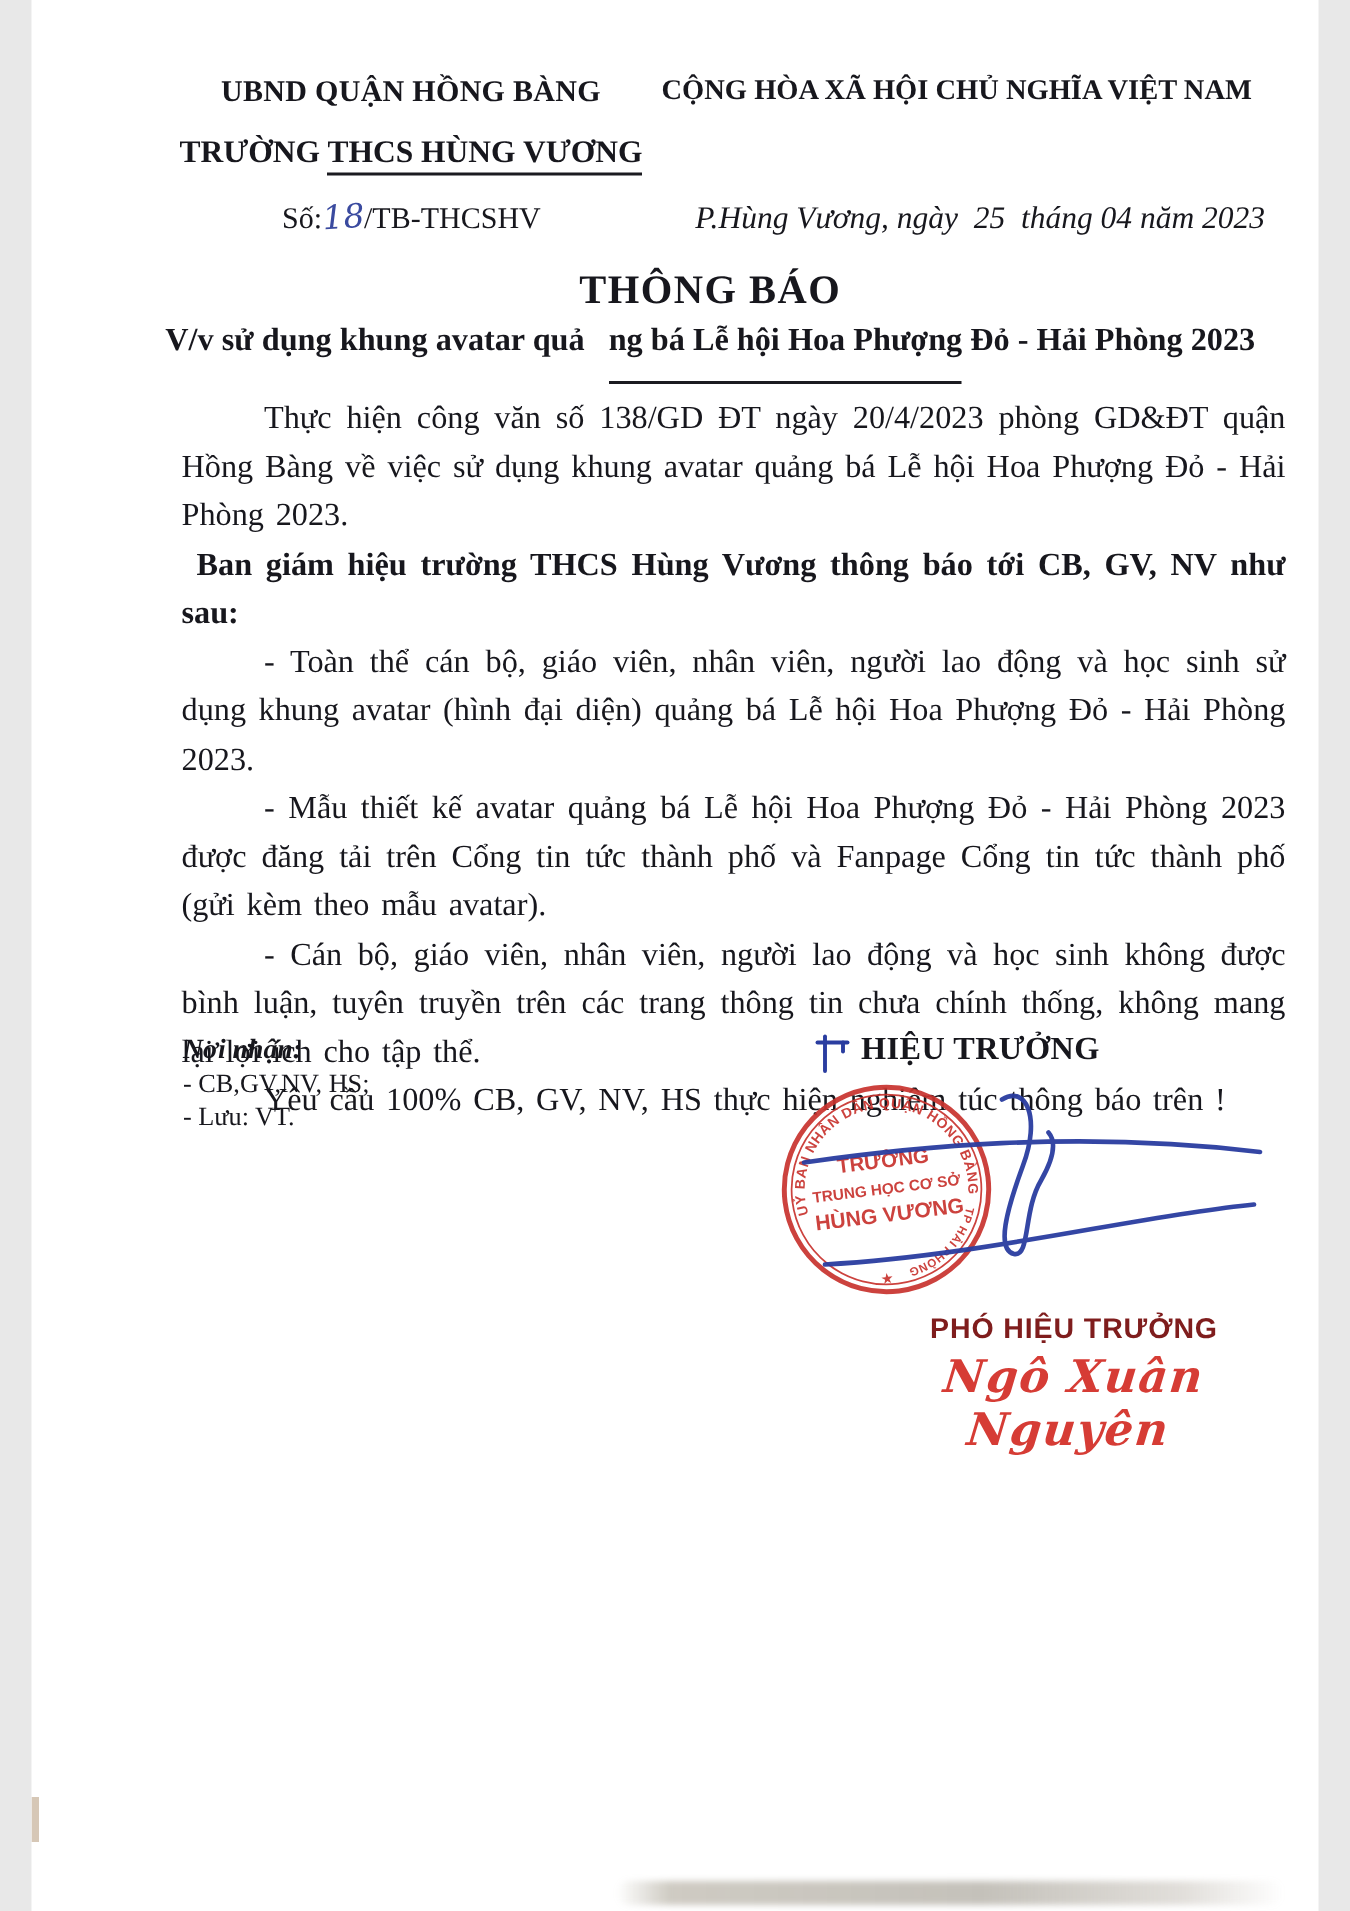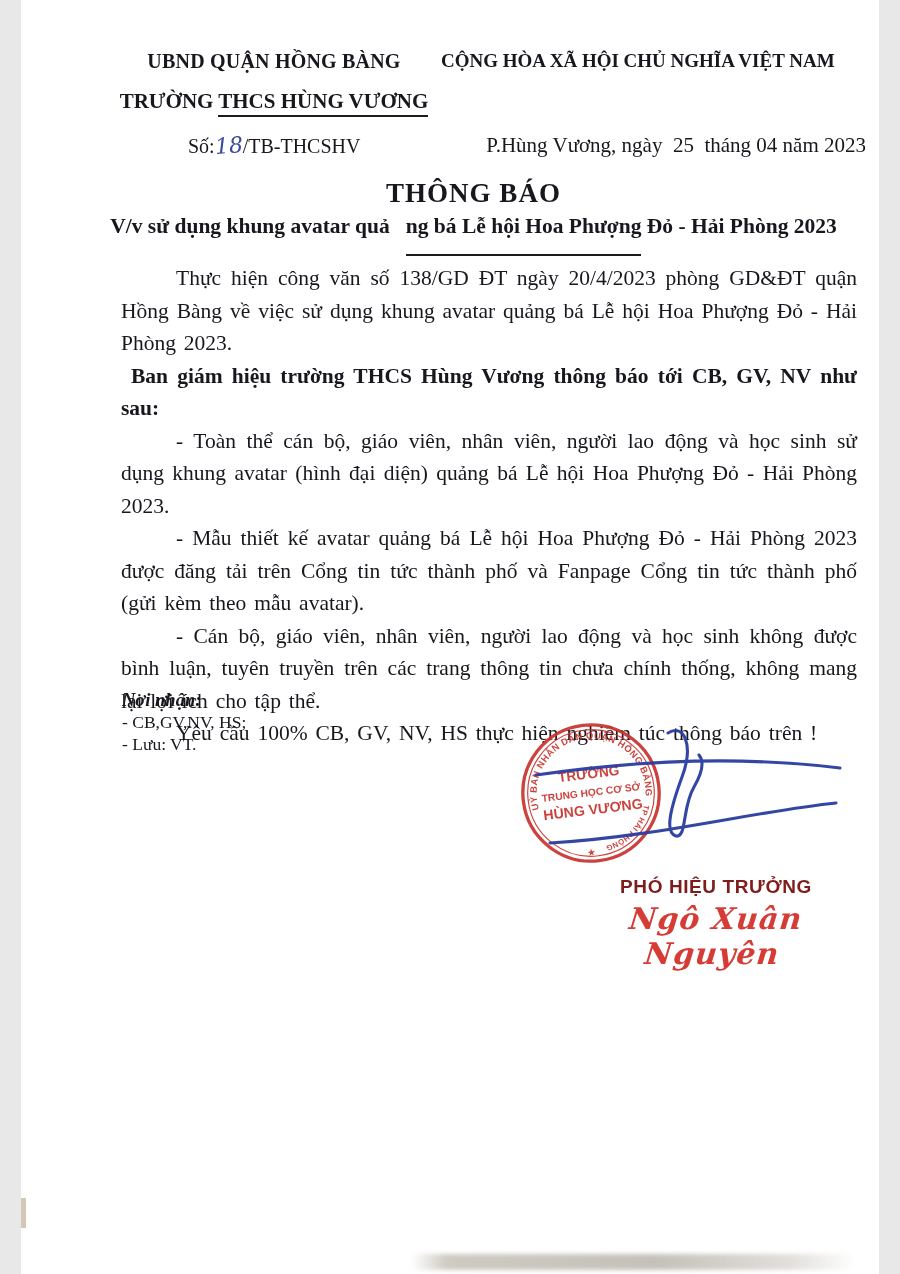--- a/index.html
+++ b/index.html
@@ -13,22 +13,22 @@
   .hdr-left .l1{font-size:20px;font-weight:bold;letter-spacing:.2px;}
   .hdr-left .l2{font-size:21px;font-weight:bold;margin-top:16px;}
   .hdr-left .l2 .u{border-bottom:2px solid #1b1b20;padding-bottom:2px;}
   .hdr-right{position:absolute;left:420px;top:50px;width:410px;text-align:left;}
   .hdr-right .l1{font-size:19px;font-weight:bold;}
   .hdr-right .l2{font-size:21px;font-weight:bold;margin-top:4px;display:inline-block;
     border-bottom:2px solid #1b1b20;padding:0 6px 3px;}
   .doc-number{position:absolute;left:167px;top:133px;font-size:20px;}
   .doc-number .hand{color:#3a4a9f;font-style:italic;font-family:"DejaVu Serif",serif;
     display:inline-block;transform:rotate(-4deg);font-size:22px;}
-  .place-date{position:absolute;left:420px;top:133px;width:425px;text-align:right;
-    font-size:21px;white-space:pre;}
+  .place-date{position:absolute;left:420px;top:133px;width:425px;text-align:center;
+    font-style:italic;font-size:21px;white-space:pre;}
   
   .title{position:absolute;left:0;top:178px;width:905px;text-align:center;
     font-size:27px;font-weight:bold;letter-spacing:1px;}
   .subtitle{position:absolute;left:0;top:214px;width:905px;text-align:center;
     font-size:21.5px;font-weight:bold;}
   .subtitle .u{border-bottom:2.5px solid #1b1b20;padding-bottom:16px;margin-left:16px;}
   
   .body-block{position:absolute;left:100px;top:262px;width:736px;
     font-size:21.5px;line-height:32.5px;text-align:justify;word-spacing:2.5px;}
   .body-block p{margin:0;text-indent:55px;}
@@ -90,20 +90,30 @@
     <p>- Cán bộ, giáo viên, nhân viên, người lao động và học sinh không được bình luận, tuyên truyền trên các trang thông tin chưa chính thống, không mang lại lợi ích cho tập thể.</p>
     <p>Yêu cầu 100% CB, GV, NV, HS thực hiện nghiêm túc thông báo trên !</p>
   </div>
 
   <div class="recipients">
     <div class="lbl">Nơi nhận:</div>
     <div class="itm">- CB,GV,NV, HS;</div>
     <div class="itm">- Lưu: VT.</div>
   </div>
 
+  <div class="signer-title">
+    <svg width="26" height="30" viewBox="0 0 26 30">
+      <g stroke="#2a3da0" stroke-width="2.6" stroke-linecap="round" fill="none">
+        <path d="M3,8 H23"></path>
+          <path d="M8,4 V27"></path>
+          <path d="M20,8 V14"></path>
+      </g>
+    </svg>
+    <span class="txt">HIỆU TRƯỞNG</span>
+  </div>
 
   <div class="stamp">
     <svg viewBox="0 0 150 150">
       <circle cx="75" cy="75" r="70" fill="none" stroke="#c8332e" stroke-width="3.4"></circle>
       <circle cx="75" cy="75" r="65" fill="none" stroke="#c8332e" stroke-width="1.2"></circle>
       <defs>
         <path id="arcTop" d="M 20.9,89.5 A 56,56 0 1 1 129.1,89.5" fill="none"></path>
         <path id="arcRight" d="M 127.6,94.2 A 56,56 0 0 1 84.0,130.7" fill="none"></path>
       </defs>
       <text font-family="Liberation Sans, sans-serif" font-size="9.6" font-weight="bold" fill="#c8332e" letter-spacing="0.4">

